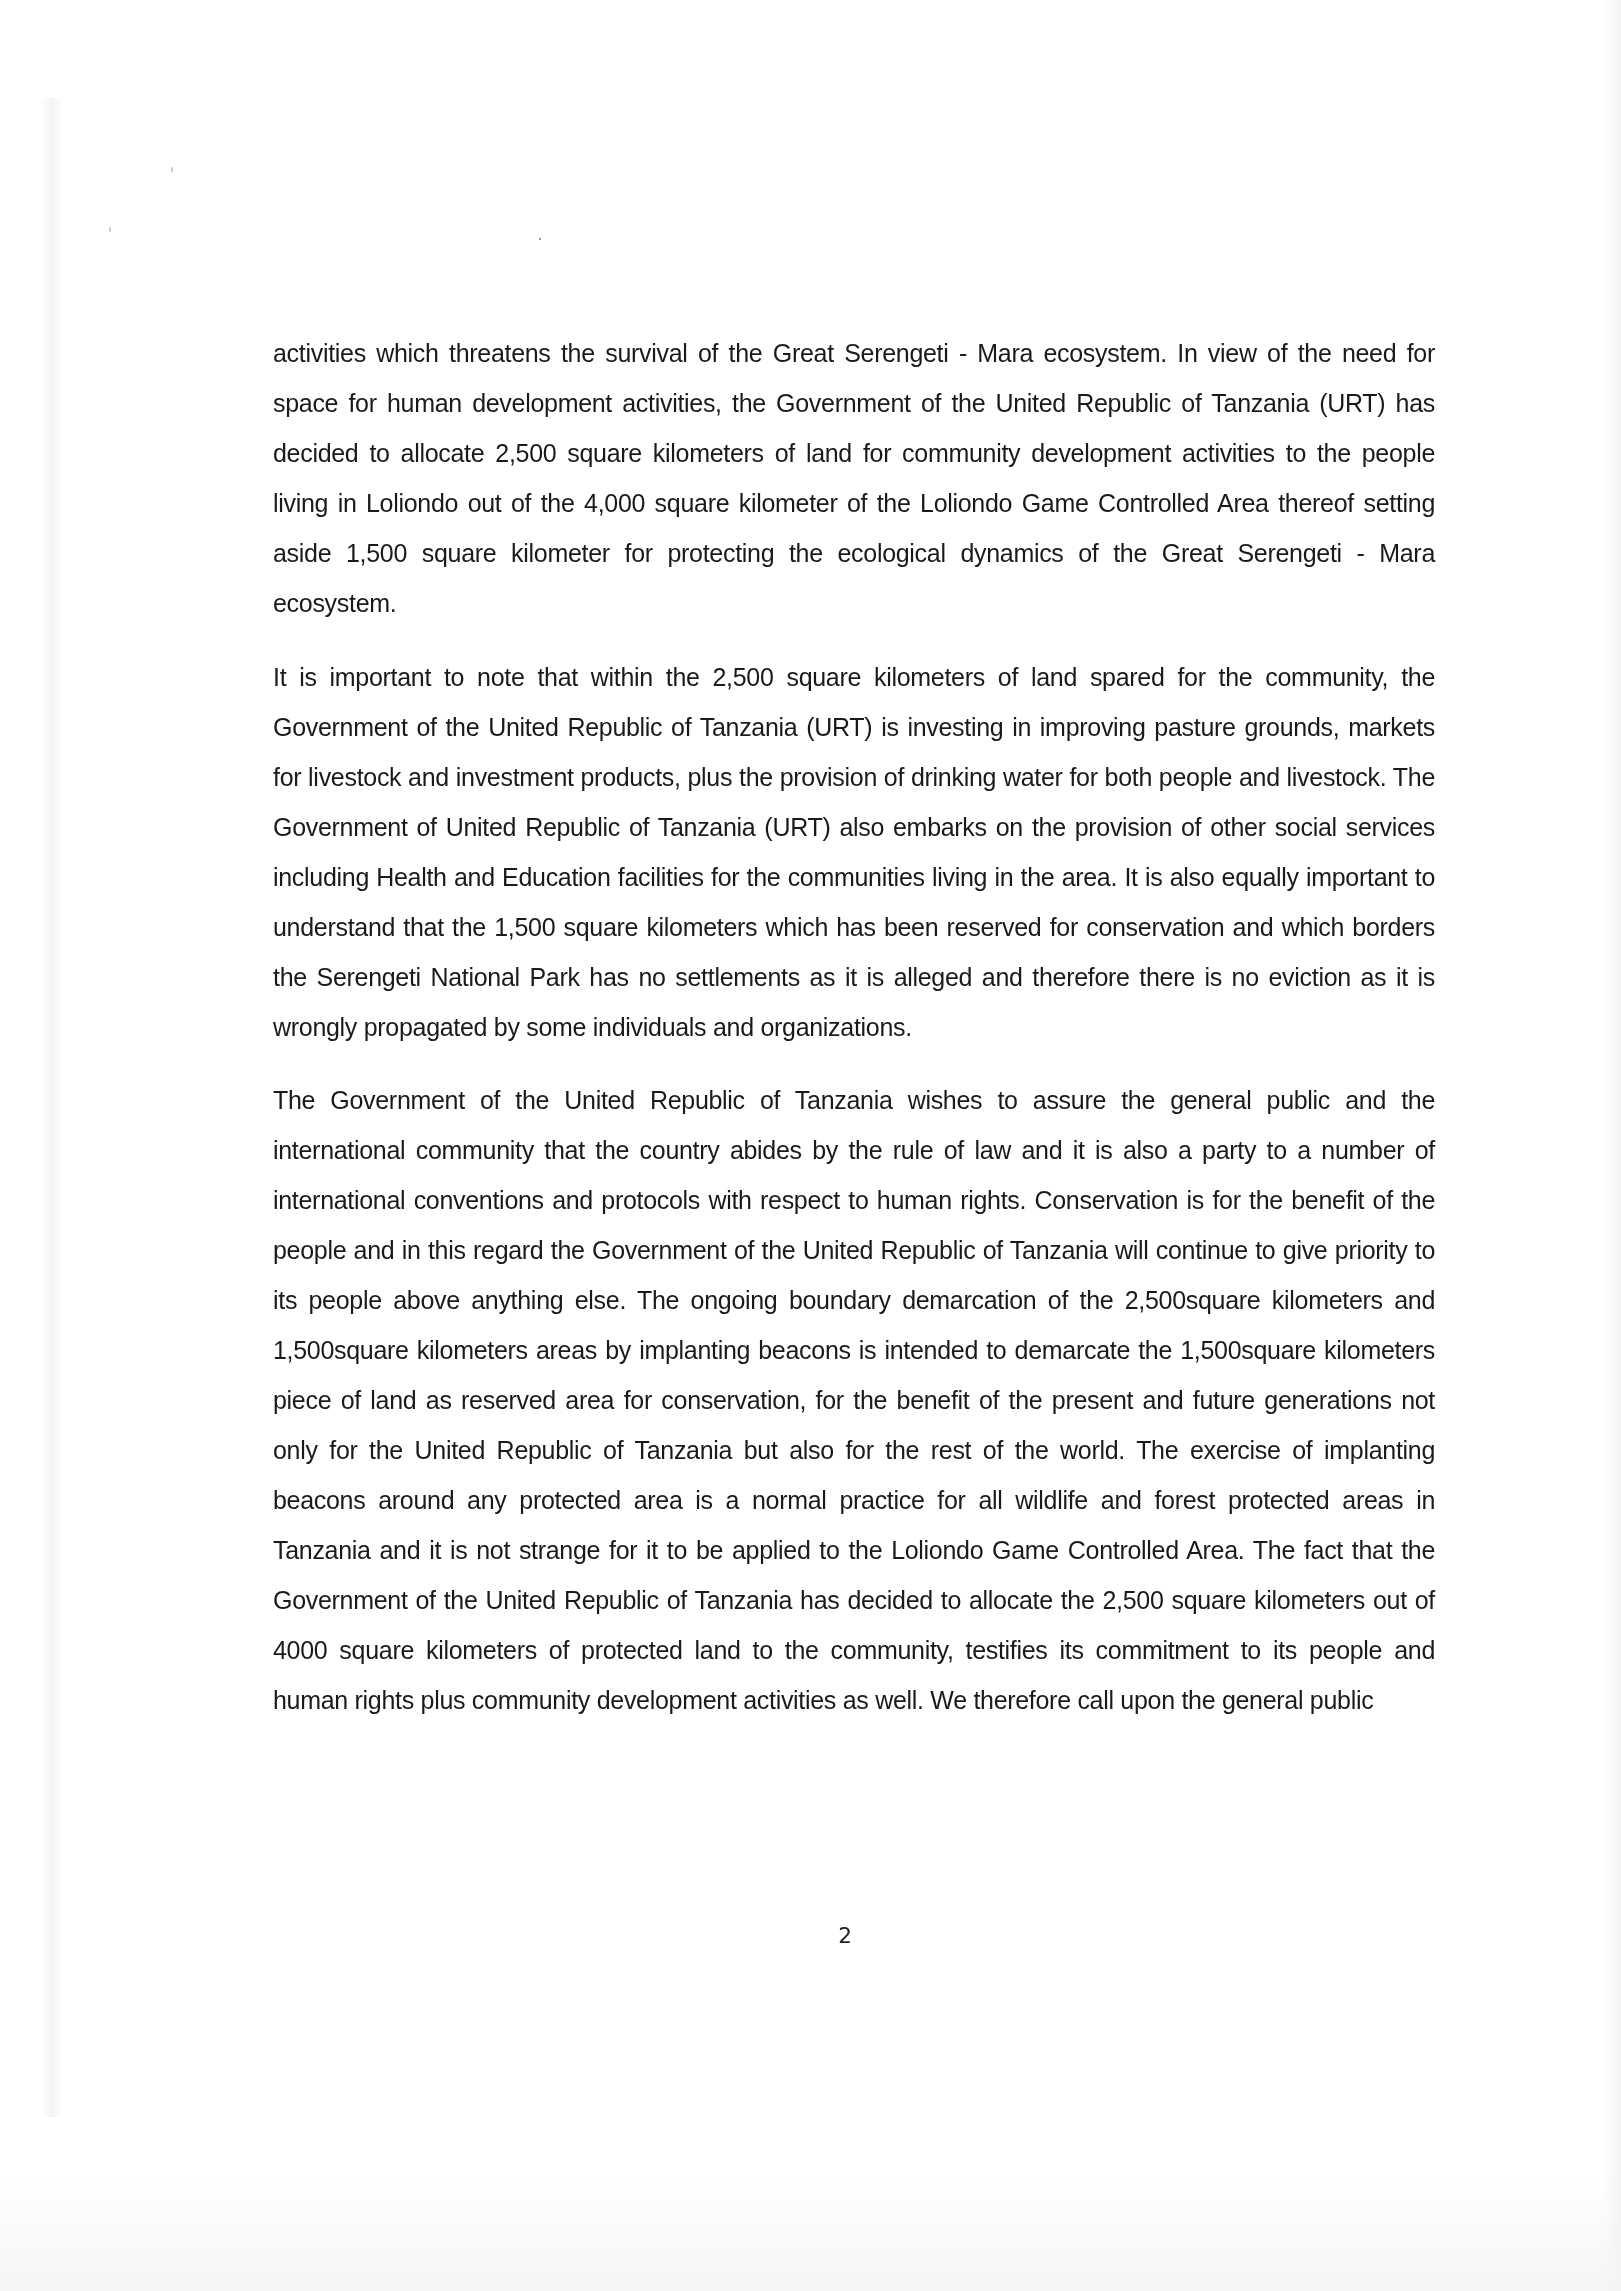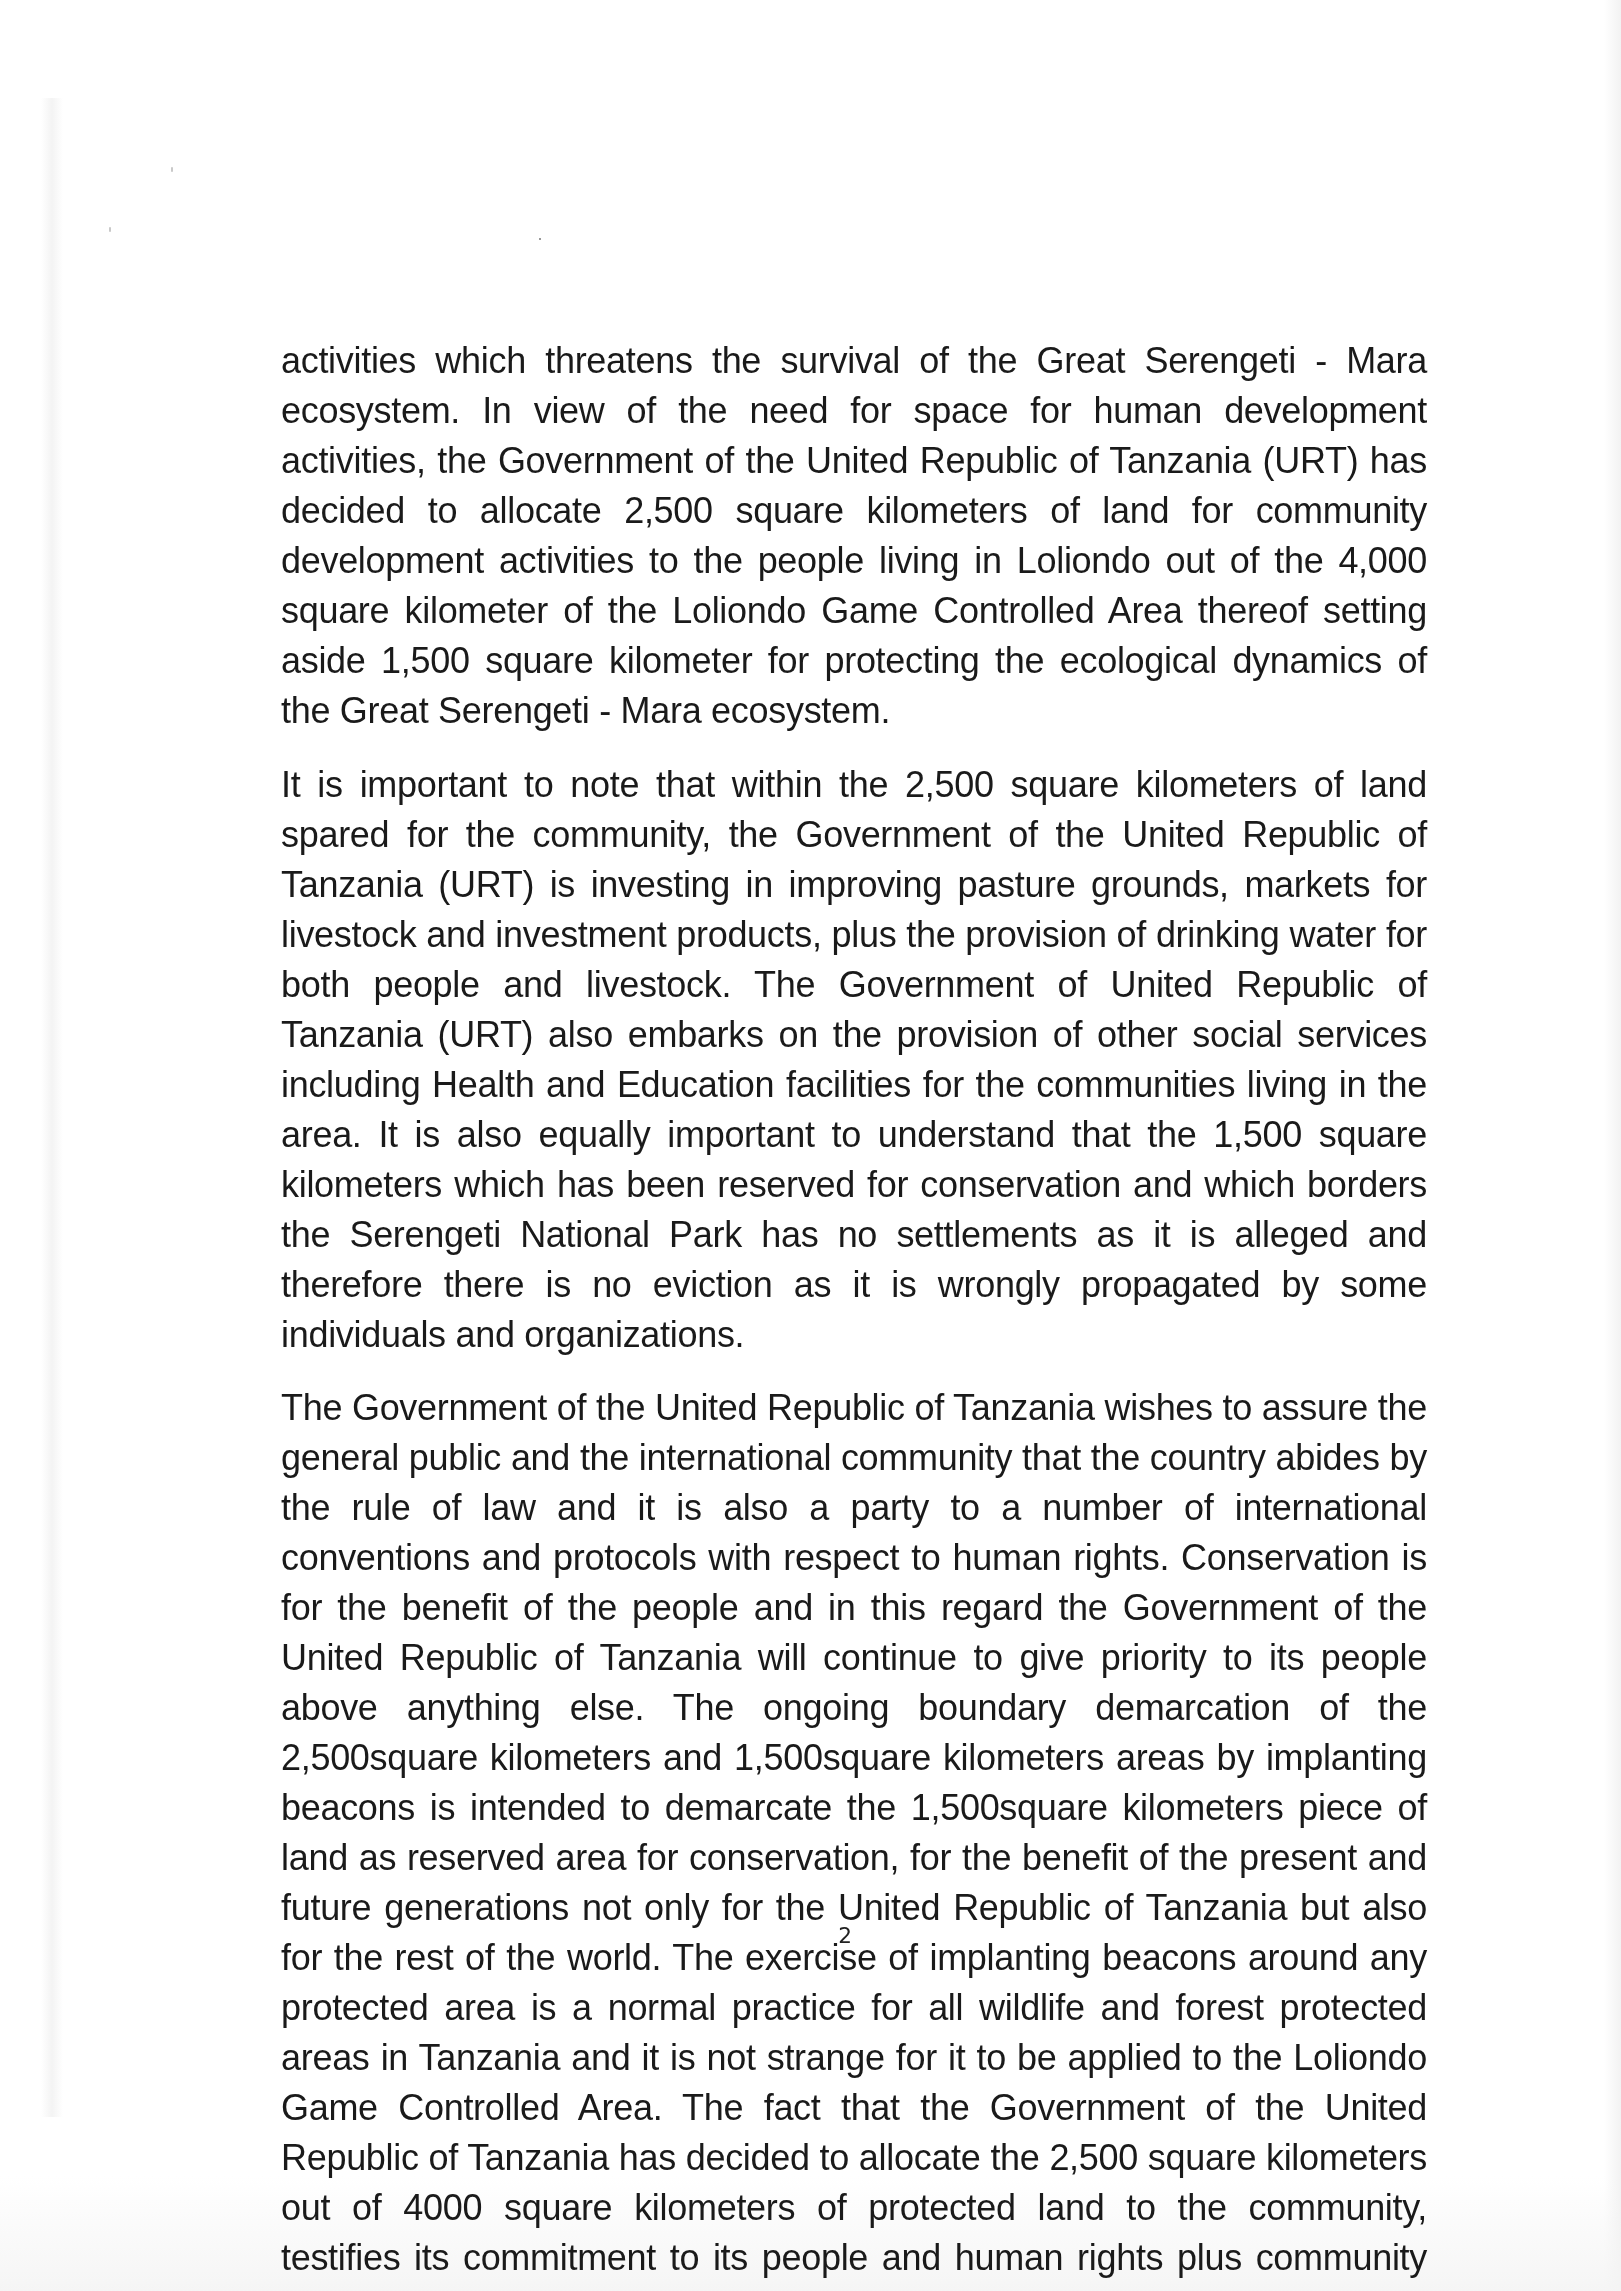--- a/index.html
+++ b/index.html
@@ -48,22 +48,22 @@
     .speck.s2 { left: 109px; top: 227px; width: 2px; height: 4.9px; }
     .speck.s3 { left: 539px; top: 238px; width: 2px; height: 2px; background:#777; }
 
     .content {
       position: absolute;
       left: 273px;
       top: 328px;
       width: 1162px;
     }
     .para {
-      margin: 8px;
-      font-size: 36px;
+      margin: 0;
+      font-size: 25px;
       line-height: 50px;
       text-align: justify;
       text-align-last: left;
       letter-spacing: -0.3px;
     }
     .para.p1 { margin-bottom: 23.5px; }
     .para.p2 { margin-bottom: 23.5px; }
     .page-number {
       position: absolute;
       left: 0;

